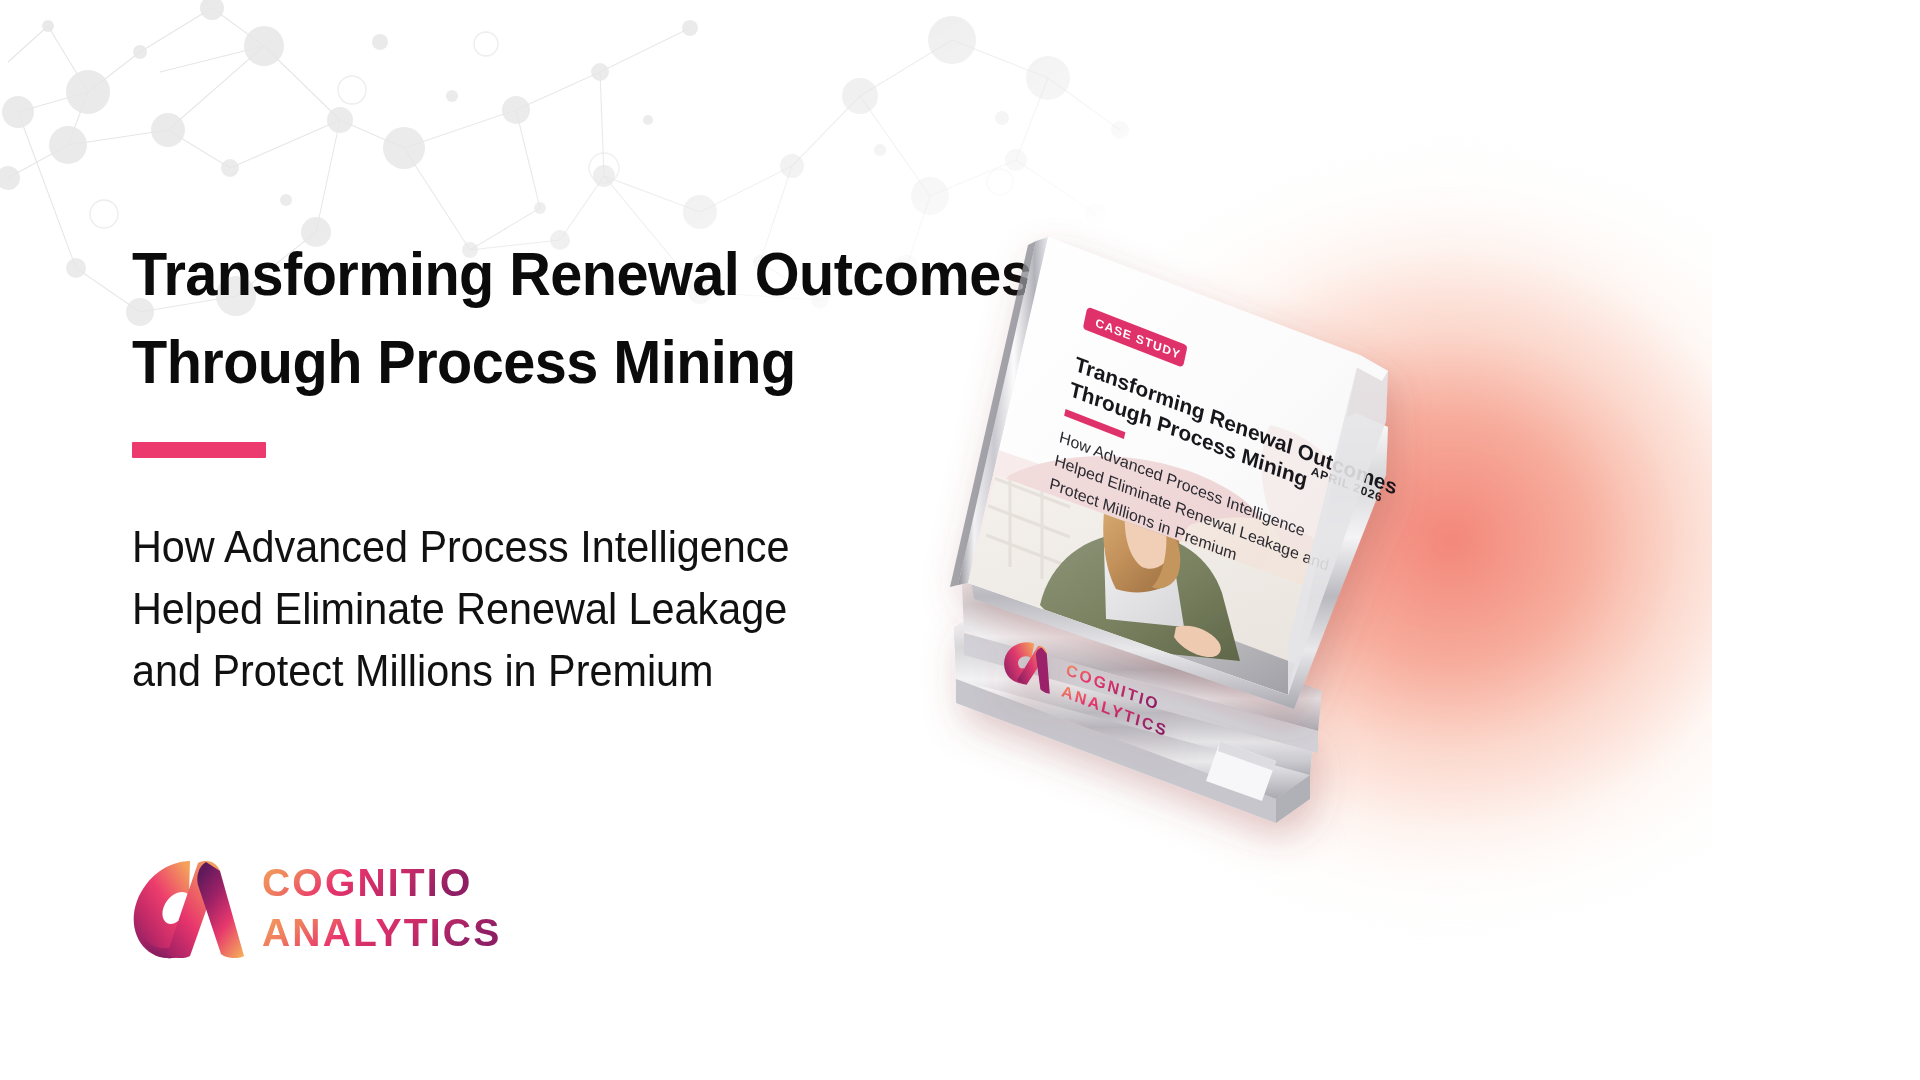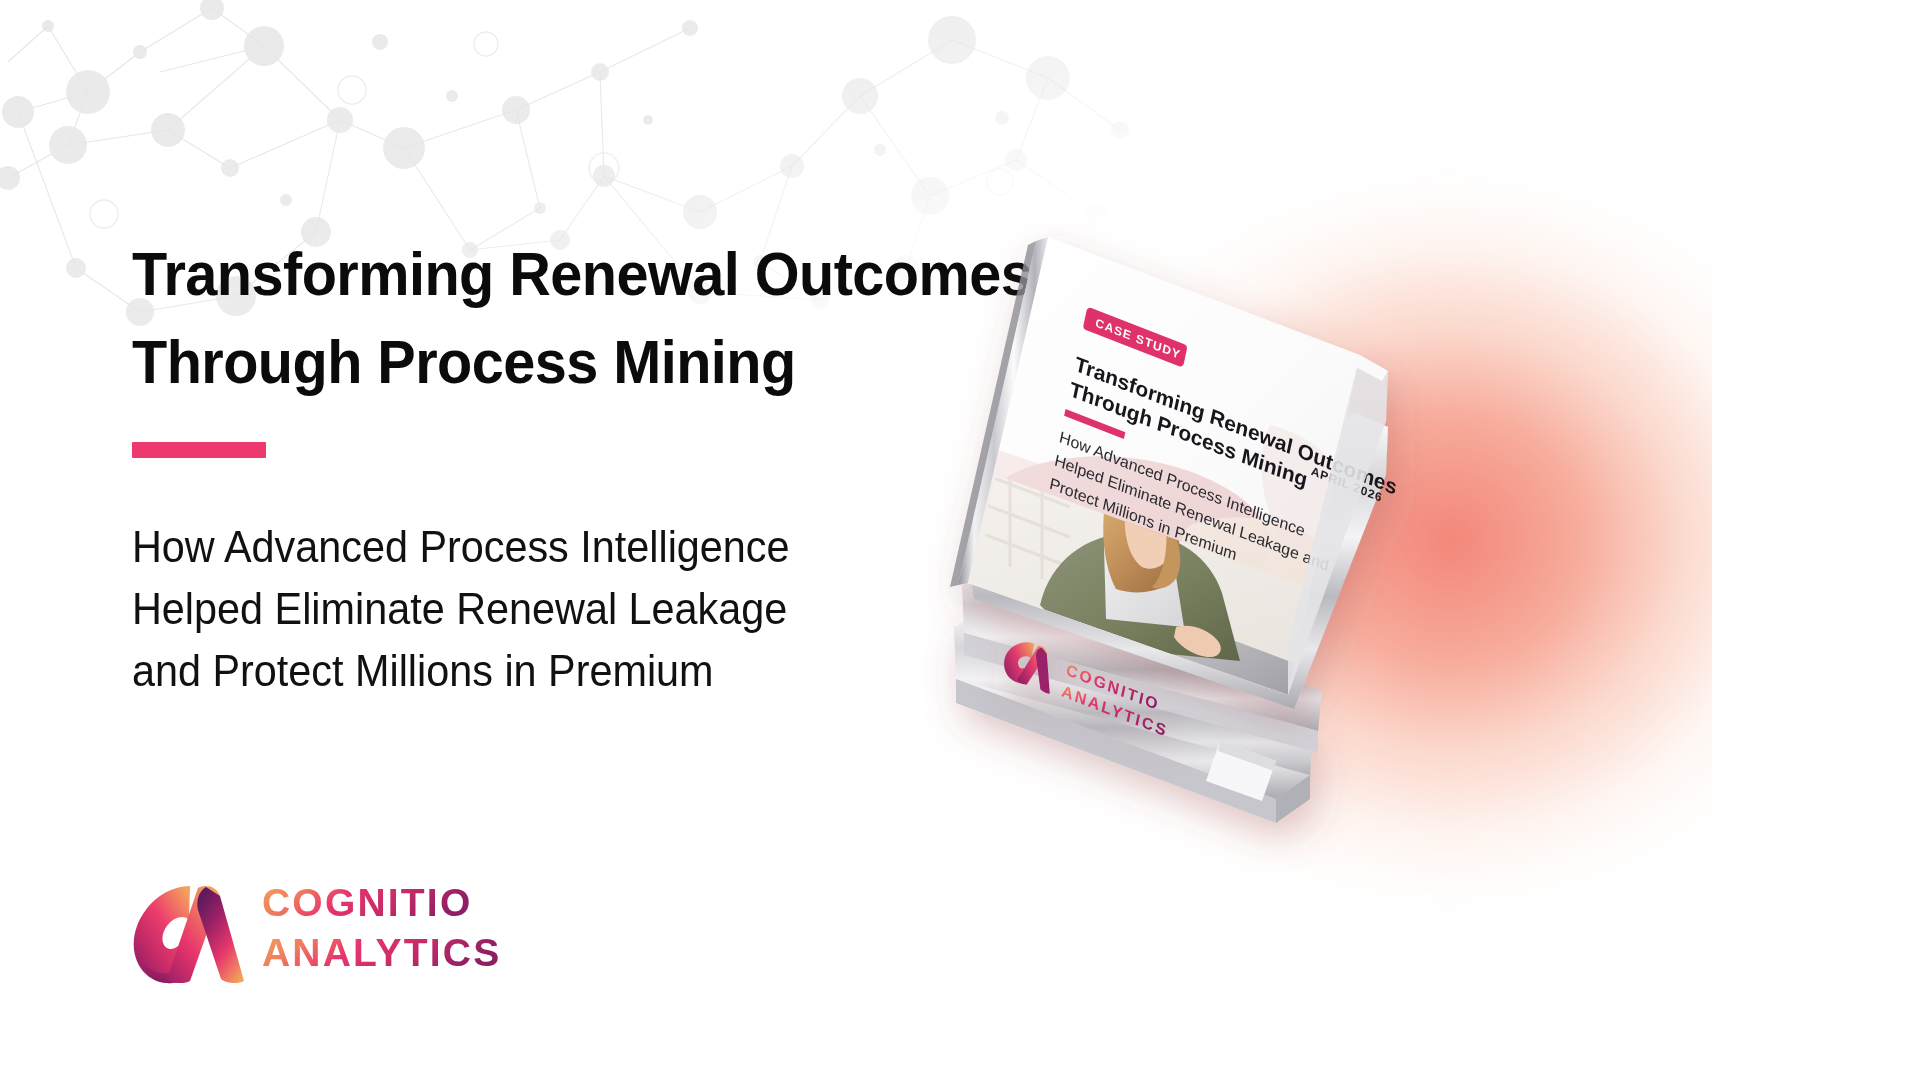--- a/index.html
+++ b/index.html
@@ -83,22 +83,22 @@
     transform:scaleX(0.94);
     transform-origin:left center;
     white-space:nowrap;
   }
 
   
   #brand-lockup {
     position:absolute;
     left:128px; top:855px;
     display:flex;
+    align-items:center;
     gap:18px;
-    margin-top:25px;
   }
   #brand-mark { width:116px; height:108px; display:block; }
   #brand-wordmark { display:block; }
 
   
   #book-mockup {
     position:absolute;
     left:890px; top:175px;
     width:640px; height:700px;
   }

